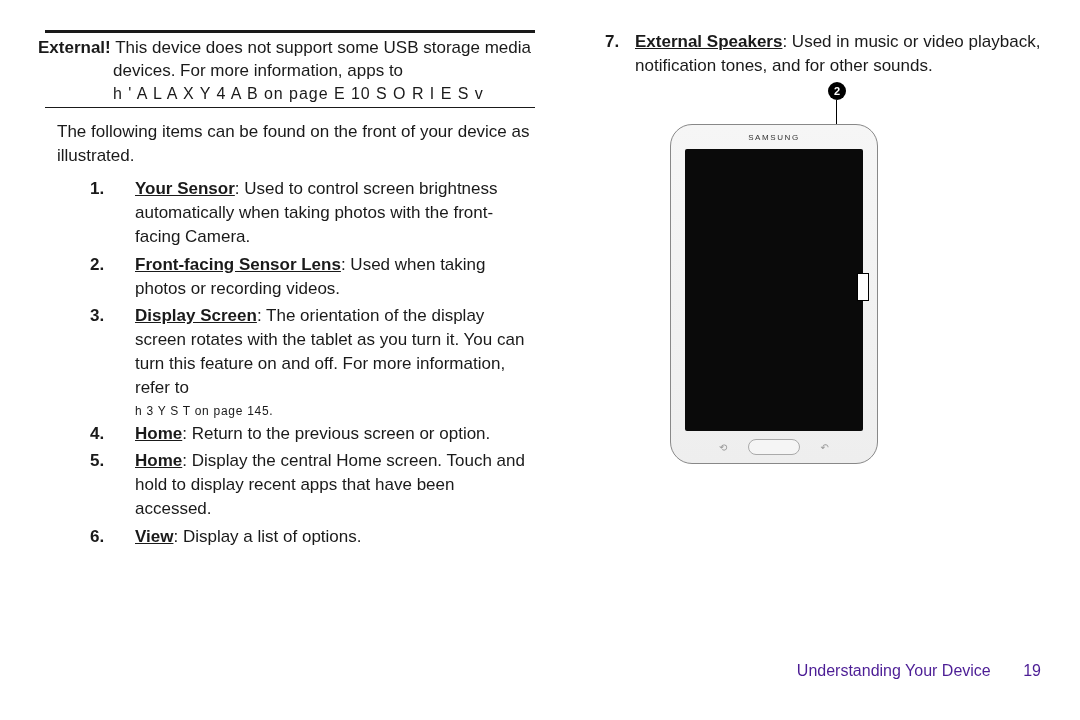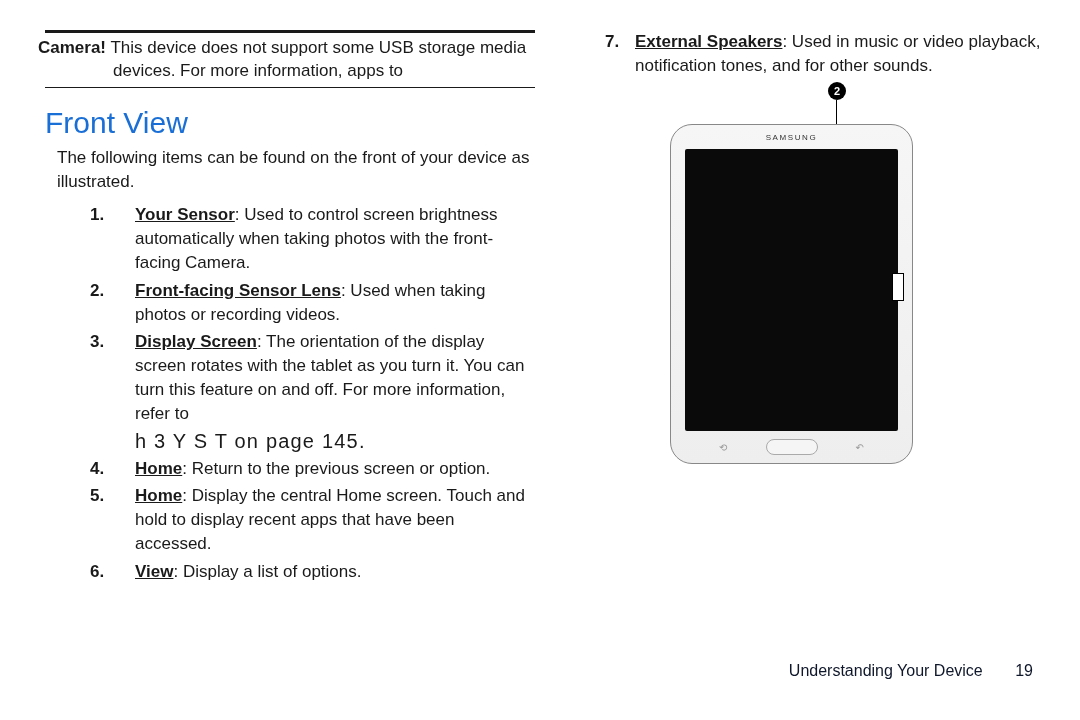--- a/index.html
+++ b/index.html
@@ -74,21 +74,21 @@
     margin-bottom: 4px;
   }
   ol.features li .num {
     position: absolute;
     left: 45px;
     top: 0;
     font-weight: bold;
   }
   ol.features li .term { font-weight: bold; text-decoration: underline; }
   .ref-line {
-    font-size: 20px;
+    font-size: 12px;
     letter-spacing: 0.06em;
     padding-left: 90px;
     margin: 1px 0 4px 0;
   }
 
   
   ol.features-r li { padding-left: 60px; }
   ol.features-r li .num { left: 30px; }
 
   
@@ -117,21 +117,21 @@
     top: 0px;
     left: 166px;
     width: 1px;
     height: 24px;
     background: #000;
   }
   .device {
     position: absolute;
     top: 24px;
     left: 0;
-    width: 243px;
+    width: 208px;
     height: 340px;
     border: 1px solid #888;
     border-radius: 22px;
     background: linear-gradient(#f6f6f6, #eeeeee);
     box-sizing: border-box;
   }
   .brand {
     position: absolute;
     top: 8px;
     left: 0; right: 0;
@@ -176,40 +176,40 @@
     bottom: 10px;
     font-size: 10px;
     color: #999;
   }
   .soft-left { left: 48px; }
   .soft-right { right: 48px; }
 
   .footer {
     position: absolute;
     bottom: 40px;
-    right: 47px;
+    right: 39px;
     font-size: 16px;
-    color: #0f172a;
+    color: #4c1d95;
   }
   .footer .pnum { display: inline-block; margin-left: 28px; }
 </style>
 </head>
 <body>
 
 <div class="page">
 
   <div class="col col-left">
     <div class="rule-thick"></div>
     <div class="warning-block">
-      <span class="label">Camera!</span>
+      <span class="label">External!</span>
       <span>This device does not support some USB storage media devices. For more information, apps to</span>
     </div>
+    <div class="warning-ref">h ' A L A X Y   4 A B   on page   E 10  S O R I E S v</div>
     <div class="rule-thin"></div>
 
-    <div class="section-title">Front View</div>
     <p class="intro">The following items can be found on the front of your device as illustrated.</p>
 
     <ol class="features">
       <li>
         <span class="num">1.</span>
         <span class="term">Your Sensor</span><span>: Used to control screen brightness automatically when taking photos with the front-facing Camera.</span>
       </li>
       <li>
         <span class="num">2.</span>
         <span class="term">Front-facing Sensor Lens</span><span>: Used when taking photos or recording videos.</span>

